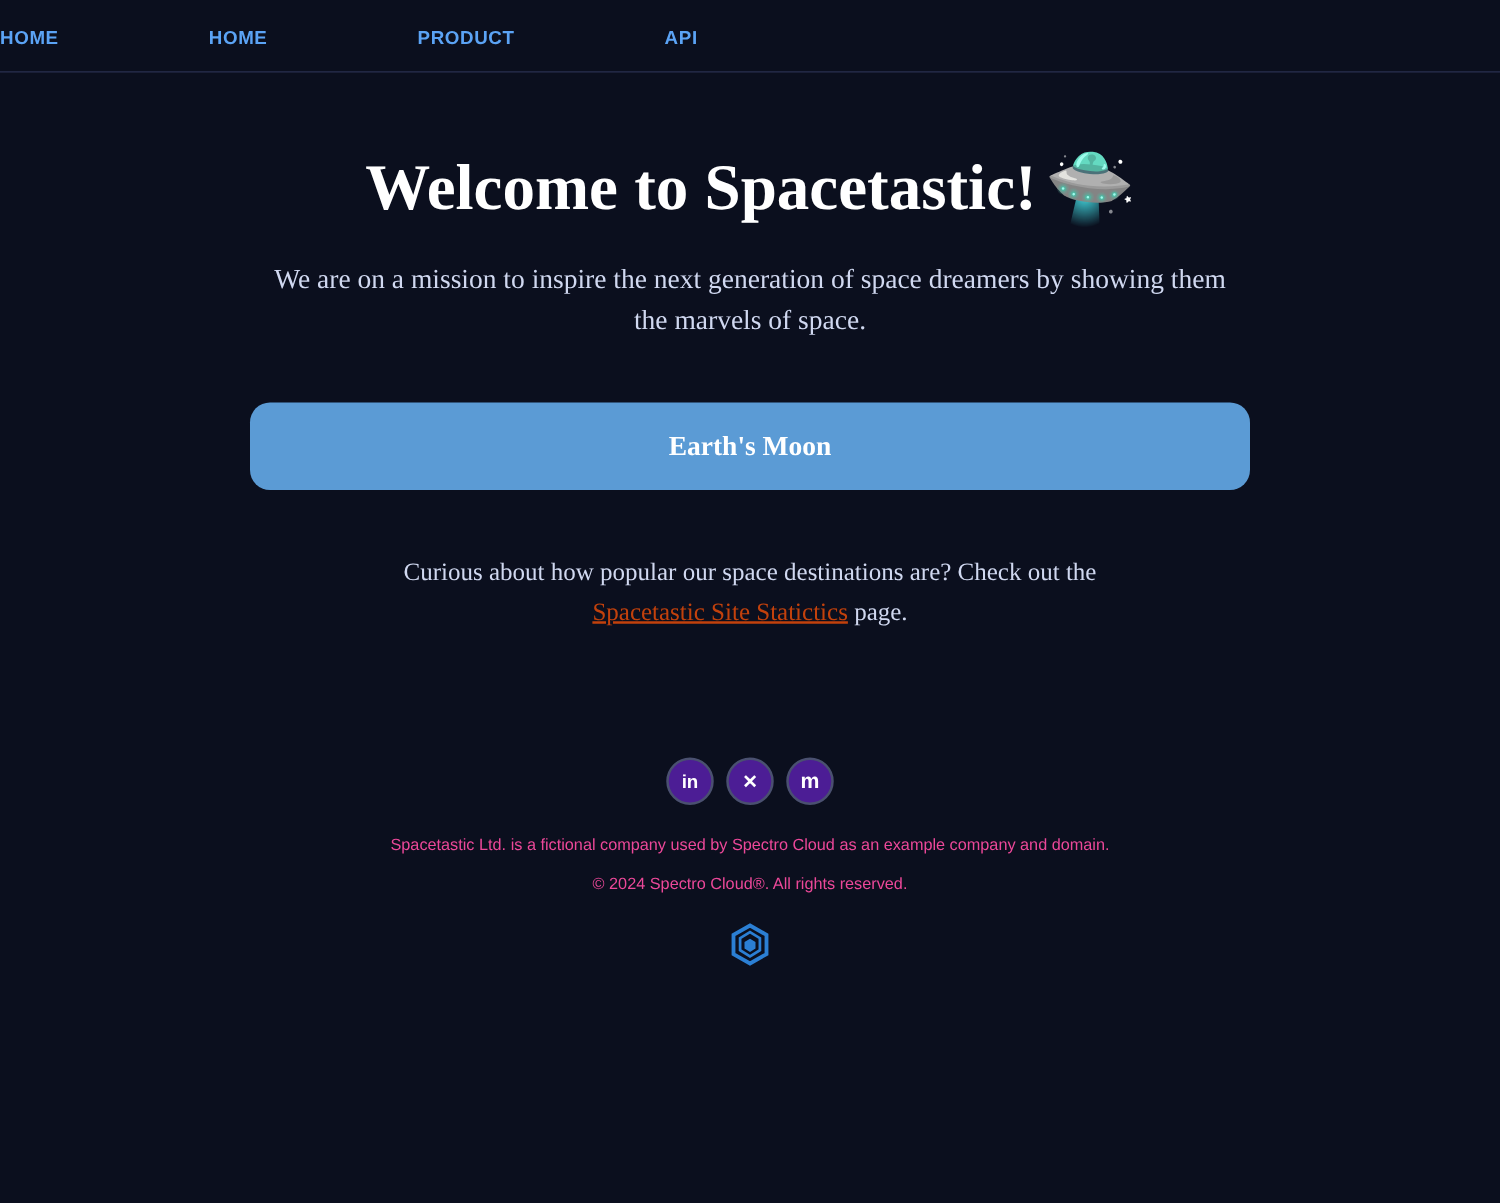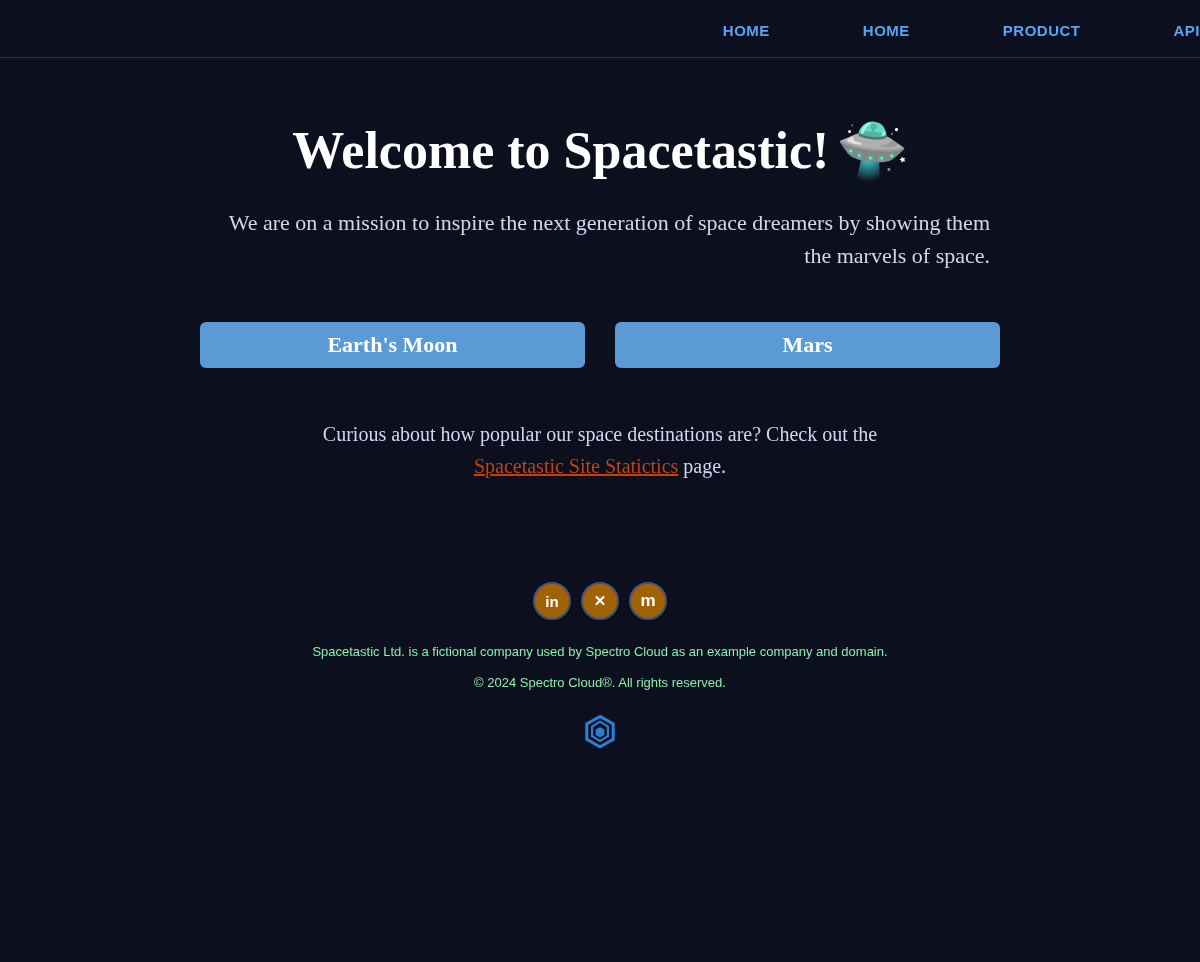--- a/index.html
+++ b/index.html
@@ -11,23 +11,23 @@
     body {
       background-color: #0b0f1e;
       color: #ffffff;
       font-family: Georgia, 'Times New Roman', serif;
       min-height: 962px;
       width: 1200px;
     }
 
     nav {
       display: flex;
-      justify-content: flex-end;
-      align-items: center;
-      gap: 93px;
+      justify-content: flex-start;
+      align-items: center;
+      gap: 120px;
       padding: 22px 0 18px 0;
       border-bottom: 1px solid #2a3050;
     }
 
     nav a {
       color: #5ba3f5;
       text-decoration: none;
       font-family: Arial, sans-serif;
       font-size: 15px;
       font-weight: 600;
@@ -57,49 +57,48 @@
       font-family: Georgia, serif;
     }
 
     .mission-text {
       font-size: 22px;
       color: #d0d8f0;
       line-height: 1.5;
       margin-bottom: 50px;
       max-width: 780px;
       font-family: Georgia, serif;
-      text-align: right;
     }
 
     .pick-text {
       font-size: 24px;
       font-weight: bold;
       color: #ffffff;
       margin-bottom: 36px;
       font-family: Georgia, serif;
     }
 
     .buttons-row {
       display: flex;
       gap: 30px;
       margin-bottom: 50px;
       width: 100%;
       max-width: 800px;
     }
 
     .dest-button {
       flex: 1;
-      padding: 10px 20px;
+      padding: 22px 20px;
       background-color: #5b9bd5;
       color: #ffffff;
       font-size: 22px;
       font-weight: bold;
       font-family: Georgia, serif;
       border: none;
-      border-radius: 6px;
+      border-radius: 16px;
       cursor: pointer;
       transition: background-color 0.2s;
     }
 
     .popular-text {
       font-size: 20px;
       color: #d0d8f0;
       line-height: 1.6;
       font-family: Georgia, serif;
     }
@@ -121,39 +120,39 @@
     .social-icons {
       display: flex;
       gap: 10px;
       margin-bottom: 12px;
     }
 
     .social-icon {
       width: 38px;
       height: 38px;
       border-radius: 50%;
-      background-color: #a16207;
+      background-color: #4c1d95;
       border: 2px solid #4a5070;
       display: flex;
       align-items: center;
       justify-content: center;
       cursor: pointer;
       color: #ffffff;
       font-size: 15px;
       font-weight: bold;
       font-family: Arial, sans-serif;
     }
 
     .linkedin-icon {
       
     }
 
     .footer-text {
       font-size: 13px;
-      color: #86efac;
+      color: #ec4899;
       text-align: left;
       line-height: 1.6;
       font-family: Arial, sans-serif;
     }
 
     .spectro-logo {
       margin-top: 8px;
     }
 
     
@@ -184,21 +183,20 @@
   <div class="title-row">
     <h1 class="welcome-title">Welcome to Spacetastic!</h1>
     <span class="rocket-decoration">🛸</span>
   </div>
 
   <p class="mission-text">We are on a mission to inspire the next generation of space dreamers by showing them the marvels of space.</p>
 
 
   <div class="buttons-row">
     <button class="dest-button">Earth's Moon</button>
-    <button class="dest-button">Mars</button>
   </div>
 
   <p class="popular-text">
     <span>Curious about how popular our space destinations are? Check out the</span>
     <br>
     <a href="#">Spacetastic Site Statictics</a>
     <span> </span><span>page.</span>
   </p>
 
 </main>

